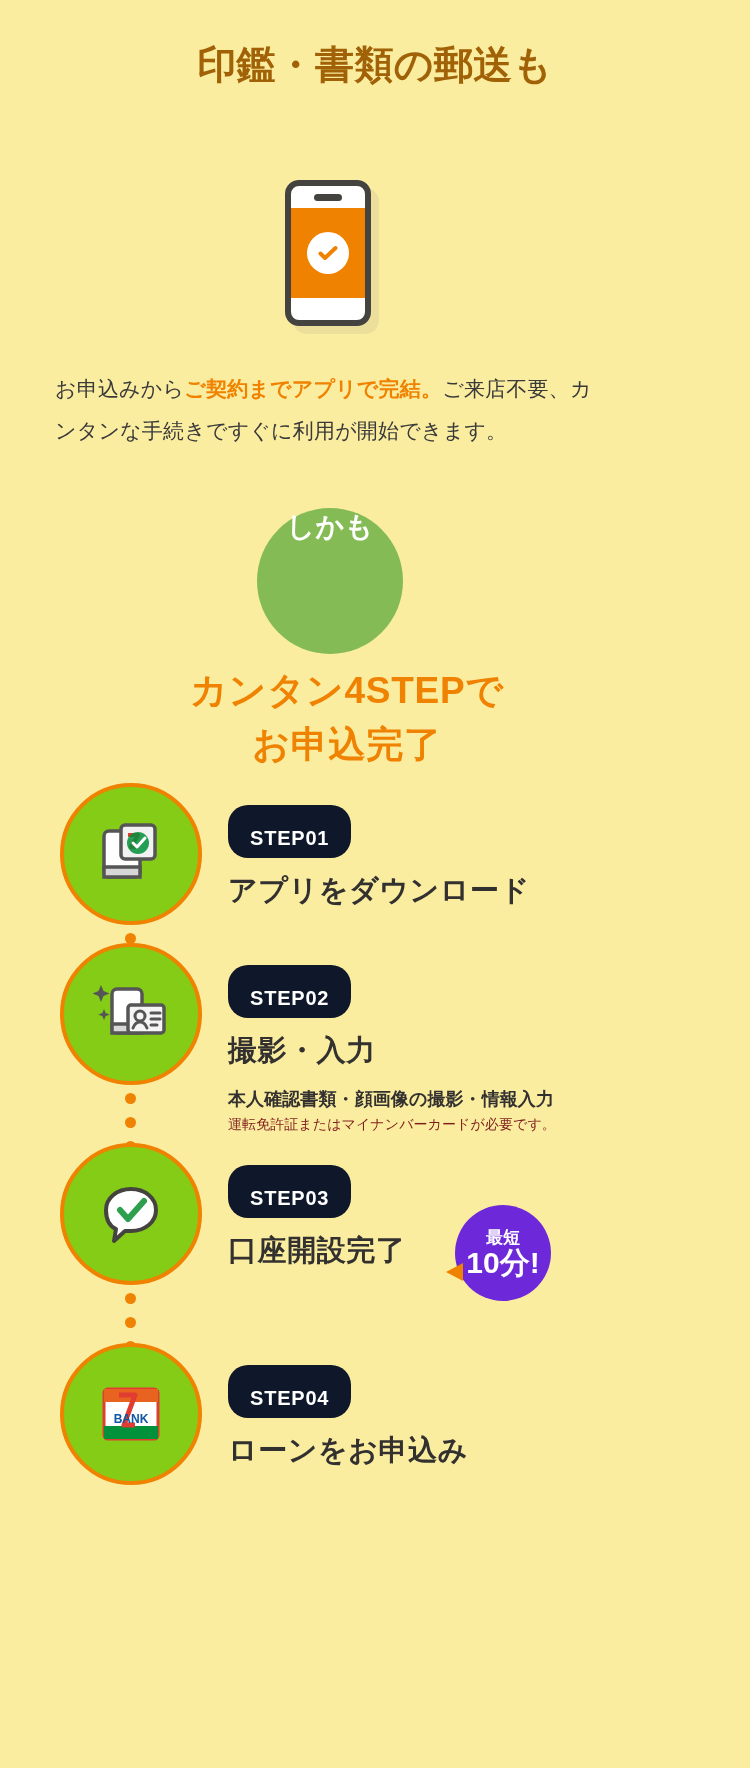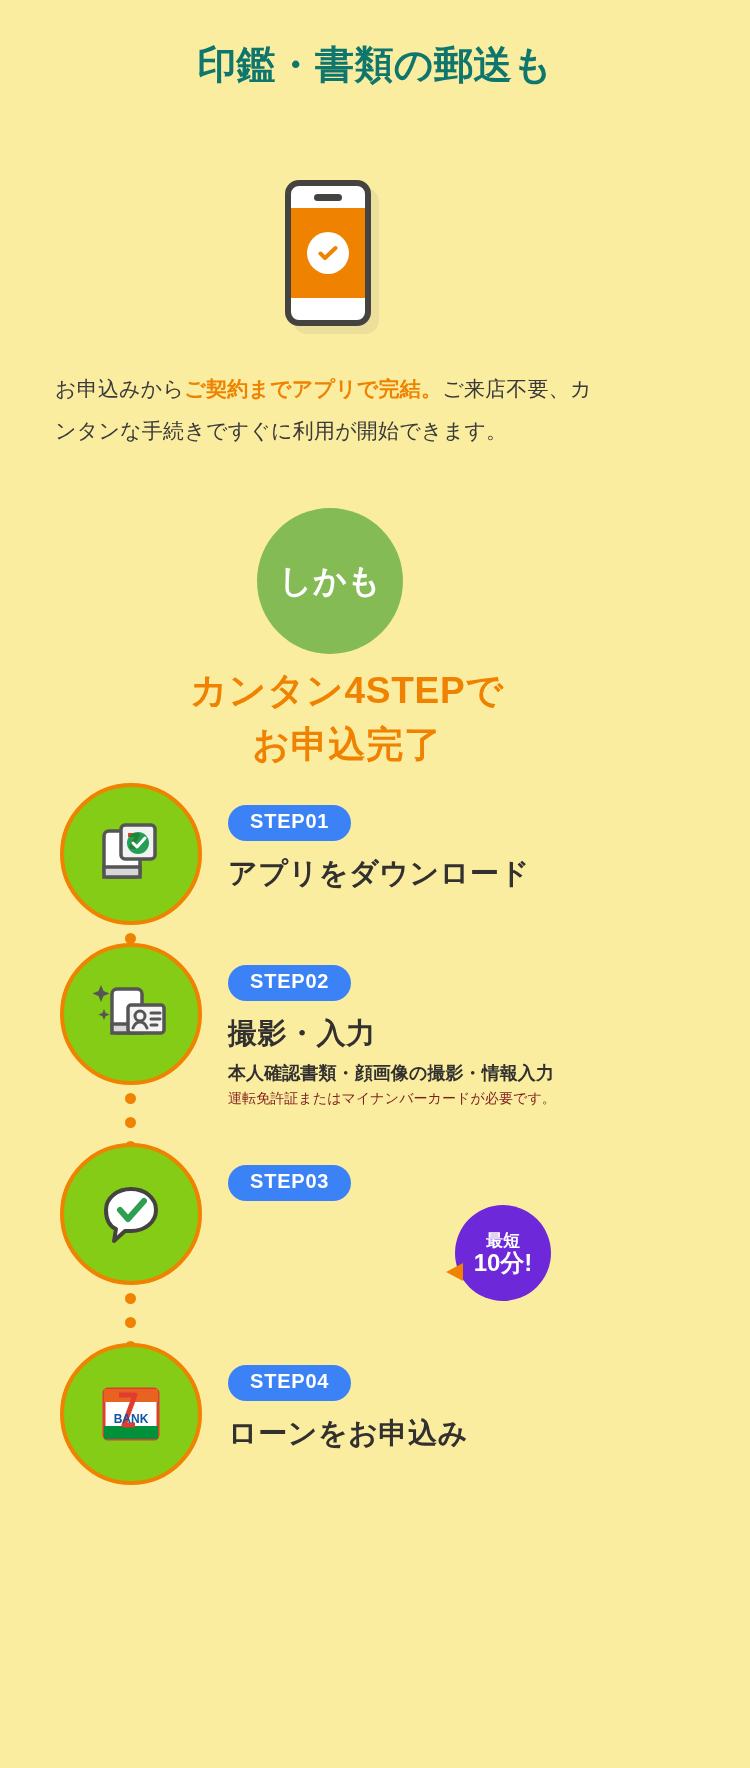--- a/index.html
+++ b/index.html
@@ -9,21 +9,21 @@
     font-family:"Liberation Sans","DejaVu Sans",sans-serif;
     color:#3a3a3a;
     position:relative;
     overflow:hidden;
   }
   .page { width:750px; height:1768px; position:relative; }
 
   
   .headline {
     text-align:center;
-    color:#0f766e;
+    color:#a16207;
     font-weight:bold;
     letter-spacing:.02em;
   }
   .headline .l1 { font-size:39px; line-height:1; padding-top:45px; }
   .headline .l2 { font-size:39px; line-height:1; padding-top:38px; }
 
   
   .hero-phone {
     position:absolute;
     left:285px; top:180px;
@@ -71,22 +71,22 @@
   }
   .lead .em { color:#ef8200; font-weight:bold; }
 
   
   .green-badge {
     position:absolute;
     left:257px; top:508px;
     width:146px; height:146px;
     border-radius:50%;
     background:#84bb55;
-    display:flex; align-items:center; justify-content:center;
-    color:#fff; font-size:33px; font-weight:bold;
+    display:flex; justify-content:center;
+    color:#fff; font-size:28px; font-weight:bold;
     letter-spacing:.01em;
   }
 
   
   .sec-heading {
     position:absolute;
     left:0; top:664px; width:694px;
     text-align:center;
     color:#ef8200;
     font-weight:bold;
@@ -118,35 +118,35 @@
   .dots i {
     display:block;
     width:11px; height:11px;
     border-radius:50%;
     background:#ef8200;
     margin-bottom:13px;
   }
   .step-content { position:absolute; left:228px; top:22px; width:500px; }
   .step-badge {
     display:inline-block;
-    background:#3b82f6;
+    background:#0f172a;
     color:#fff;
     font-size:20px; font-weight:bold;
-    padding:5px 22px 8px;
+    padding:22px 22px 8px;
     border-radius:20px;
     letter-spacing:.04em;
   }
   .step-title {
     margin-top:13px;
     font-size:29px; font-weight:bold;
     color:#33312f;
     letter-spacing:.02em;
   }
   .step-sub {
-    margin-top:7px;
+    margin-top:16px;
     font-size:18px; font-weight:bold;
     color:#33312f;
     letter-spacing:.005em;
   }
   .step-note {
     margin-top:5px;
     font-size:14px;
     color:#7f1d1d;
     letter-spacing:.005em;
   }
@@ -157,21 +157,21 @@
     left:455px; top:1205px;
     width:96px; height:96px;
     border-radius:50%;
     background:#6d28d9;
     color:#fff;
     display:flex; flex-direction:column;
     align-items:center; justify-content:center;
     line-height:1;
   }
   .bubble .b1 { font-size:17px; font-weight:bold; margin-bottom:2px; }
-  .bubble .b2 { font-size:24px; font-weight:bold; }
+  .bubble .b2 { font-size:30px; font-weight:bold; }
   .bubble .tail {
     position:absolute;
     left:-9px; bottom:20px;
     width:0; height:0;
     border-top:9px solid transparent;
     border-bottom:9px solid transparent;
     border-right:17px solid #ef8200;
   }
 
   
@@ -270,20 +270,21 @@
           <path d="M26 33l8 9 16-18" fill="none" stroke="#2e9e4f" stroke-width="6" stroke-linecap="round" stroke-linejoin="round"></path>
         </svg>
       </div>
       <div class="dots" style="top:150px;">
         <i></i>
         <i></i>
         <i></i>
       </div>
       <div class="step-content">
         <span class="step-badge">STEP03</span>
+        <div class="step-title">口座開設完了</div>
       </div>
     </div>
 
     <div class="step">
       <div class="step-circle">
         <svg class="icn" width="70" height="70" viewBox="0 0 70 70" aria-hidden="true">
           <rect x="8" y="10" width="54" height="50" rx="4" fill="#fff" stroke="#e03c31" stroke-width="3"></rect>
           <rect x="8" y="10" width="54" height="13" fill="#e8631f"></rect>
           <rect x="8" y="47" width="54" height="13" fill="#00913a"></rect>
           <path d="M23 16h16l-11 30h11" fill="none" stroke="#e03c31" stroke-width="5" stroke-linejoin="round"></path>

